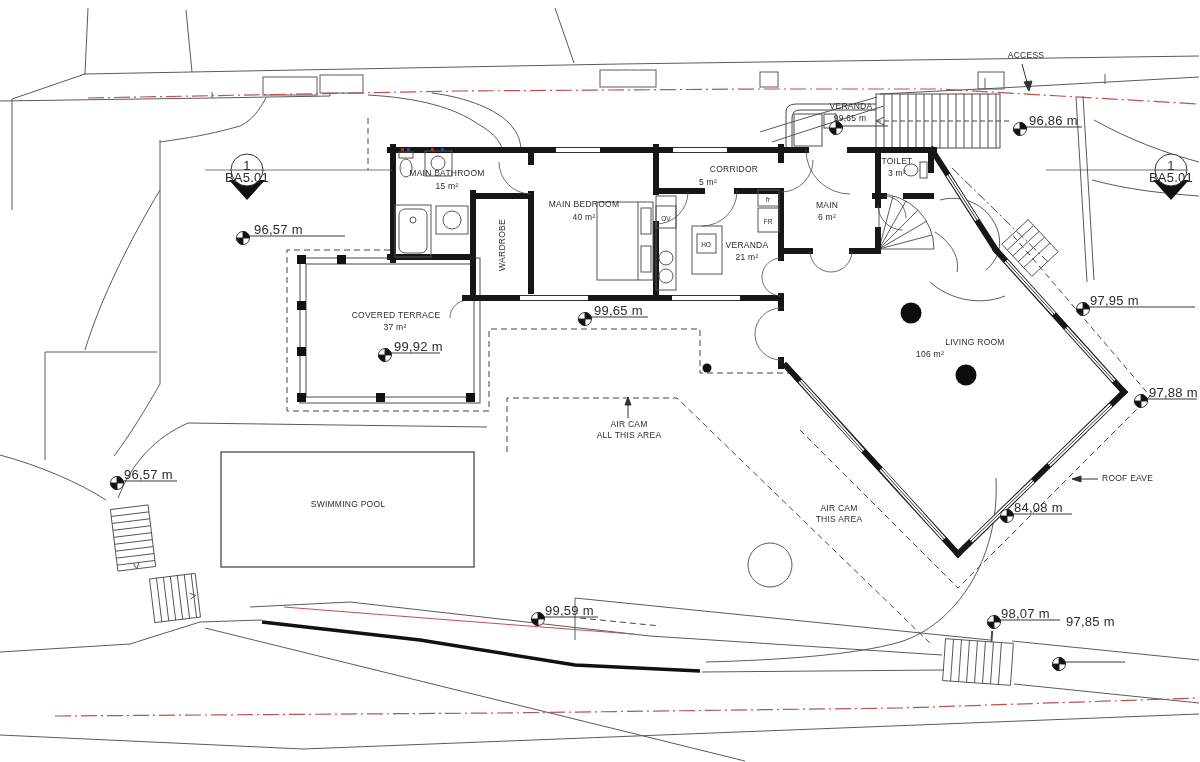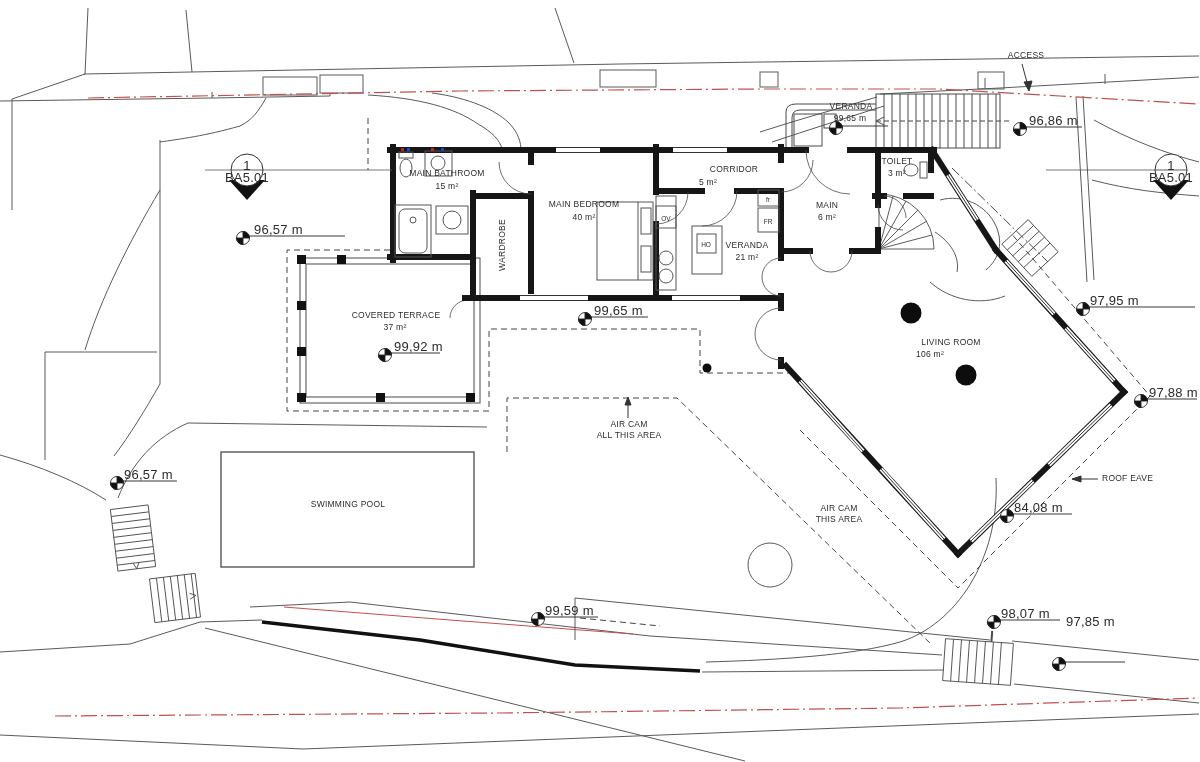--- a/index.html
+++ b/index.html
@@ -393,21 +393,21 @@
 
 <div class="lbl" style="left:897px;top:156px">TOILET</div>
 <div class="lbl" style="left:897px;top:168px">3 m²</div>
 
 <div class="lbl" style="left:851px;top:101px">VERANDA</div>
 <div class="lbl" style="left:850px;top:113px">99,65 m</div>
 
 <div class="lbl" style="left:396px;top:310px">COVERED TERRACE</div>
 <div class="lbl" style="left:395px;top:322px">37 m²</div>
 
-<div class="lbl" style="left:951px;top:337px">LIVING ROOM</div>
+<div class="lbl" style="left:975px;top:337px">LIVING ROOM</div>
 <div class="lbl" style="left:930px;top:349px">106 m²</div>
 
 <div class="lbl" style="left:348px;top:499px">SWIMMING POOL</div>
 
 <div class="lbl" style="left:1026px;top:50px">ACCESS</div>
 <div class="lbl la" style="left:1102px;top:473px">ROOF EAVE</div>
 <div class="lbl" style="left:629px;top:419px">AIR CAM
 ALL THIS AREA</div>
 <div class="lbl" style="left:839px;top:503px">AIR CAM
 THIS AREA</div>

